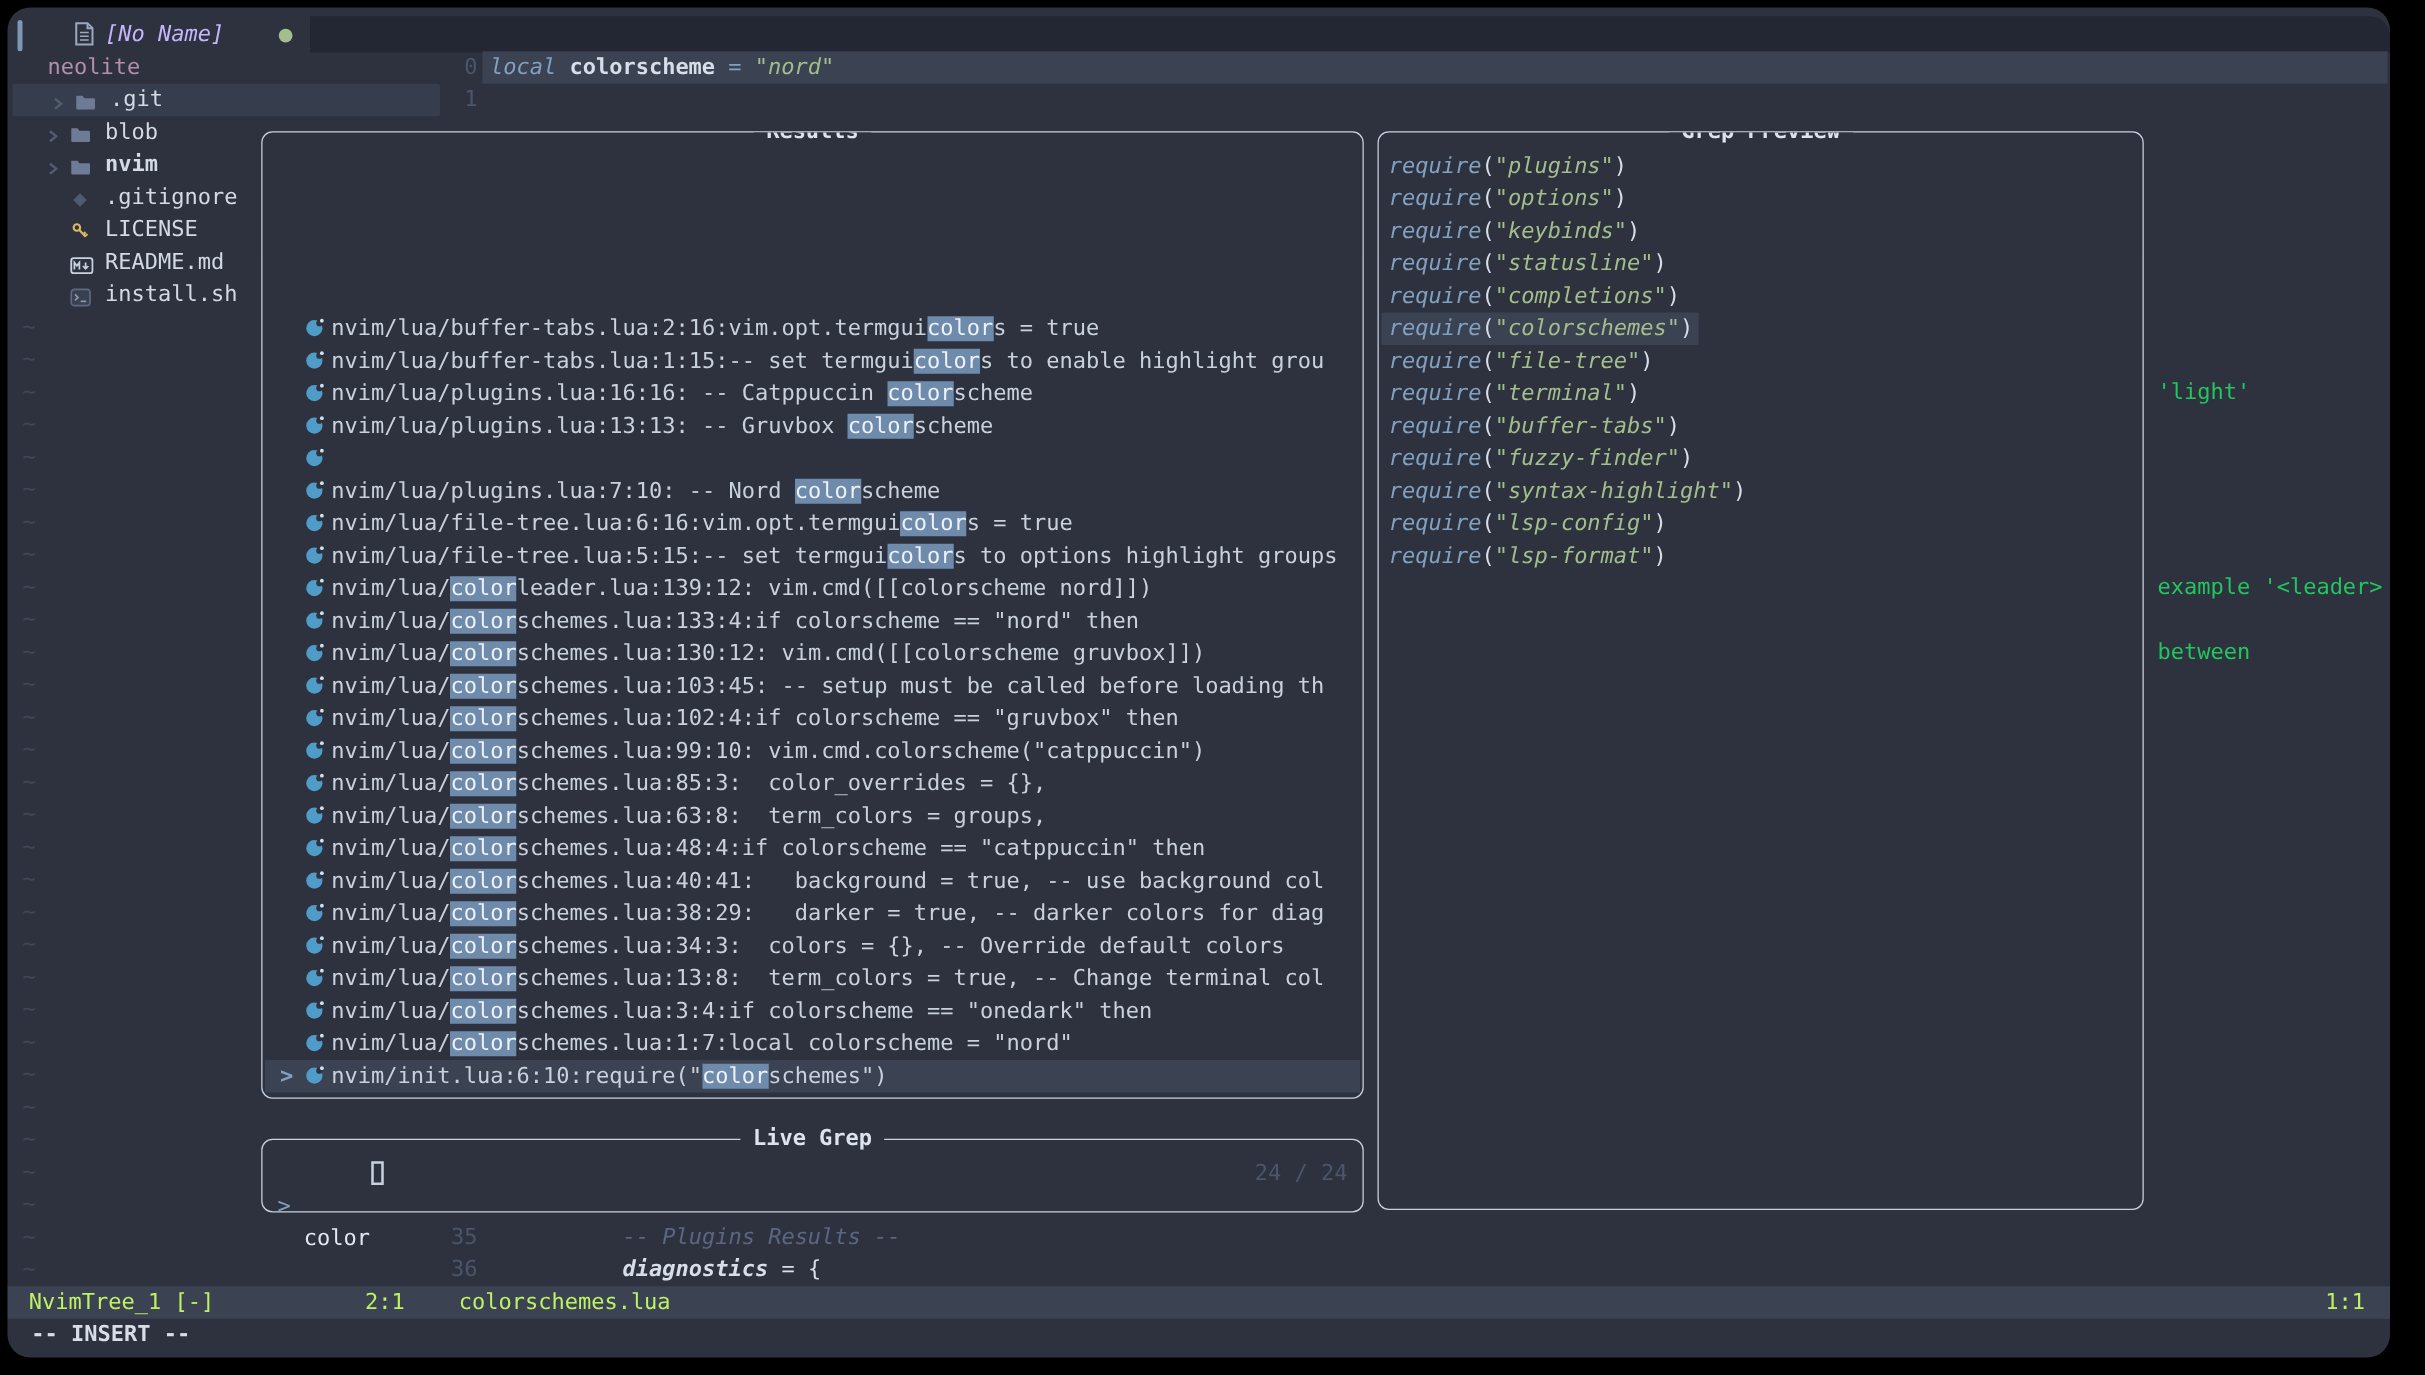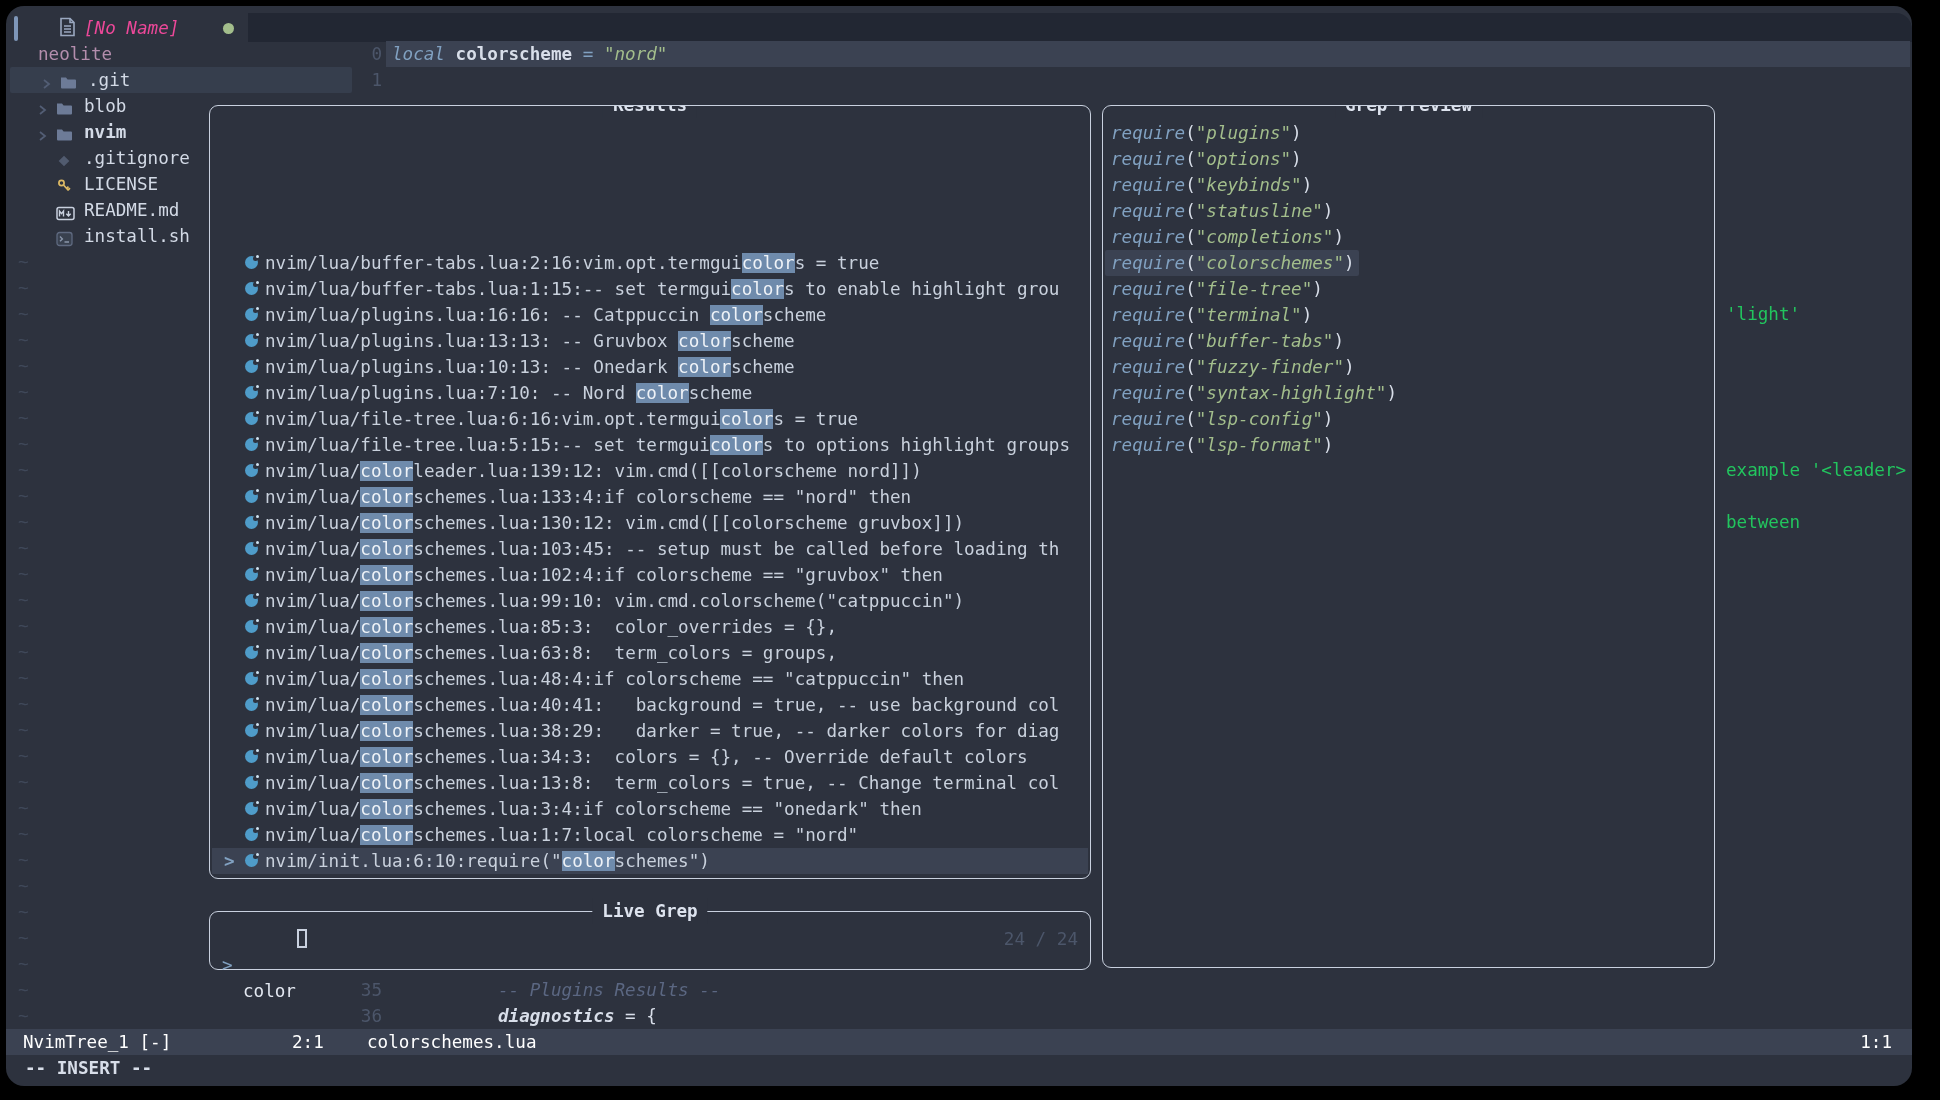--- a/index.html
+++ b/index.html
@@ -5,21 +5,21 @@
   html,body{margin:0;padding:0;background:#000;width:1940px;height:1100px;overflow:hidden;}
   *{box-sizing:border-box;}
   #win{
     position:absolute;left:6px;top:6px;width:1906px;height:1080px;
     background:#2d323e;border-radius:18px;overflow:hidden;
     font-family:"DejaVu Sans Mono",monospace;font-size:17.6px;line-height:26px;color:#d5dbe7;
   }
   
   #tabline-fill{position:absolute;left:242px;right:0;top:7px;height:29px;background:#222733;border-top-right-radius:16px;}
   #tab-indicator{position:absolute;left:8px;top:10px;width:4px;height:25px;background:#7e96b8;border-radius:2px;}
-  #tab-label{position:absolute;left:78px;top:9px;font-style:italic;color:#ec4899;white-space:pre;}
+  #tab-label{position:absolute;left:78px;top:9px;font-style:italic;color:#c4b5fd;white-space:pre;}
   #tab-modified-dot{position:absolute;left:217px;top:17px;width:11px;height:11px;border-radius:50%;background:#a3be8c;}
   #doc-icon{position:absolute;left:53px;top:11px;}
   
   #tree-root{position:absolute;left:32px;top:35px;color:#b48ead;white-space:pre;}
   .tree-row{position:absolute;left:0;width:350px;height:26px;line-height:26px;}
   .tree-row.selected{background:#363e4d;border-radius:2px;width:342px;left:4px;}
   .tree-chevron{position:absolute;top:5px;}
   .tree-icon{position:absolute;top:5px;}
   .tree-label{position:absolute;color:#d3dae6;white-space:pre;}
   .tilde{position:absolute;left:12px;color:#3f4859;height:26px;line-height:26px;}
@@ -52,21 +52,21 @@
   #prompt-row{position:absolute;left:0;top:14px;height:26px;line-height:26px;white-space:pre;}
   #prompt-prefix{position:absolute;left:12px;color:#81a1c1;}
   #prompt-query{position:absolute;left:33px;color:#e2e7f0;}
   #prompt-cursor{position:absolute;left:87px;top:3px;width:10px;height:19px;border:2px solid #c9d1df;}
   #prompt-counter{position:absolute;right:12px;top:14px;height:26px;line-height:26px;color:#4c566a;white-space:pre;}
   #preview-panel{left:1096px;top:99px;width:613px;height:863px;overflow:hidden;}
   .prev-row{position:absolute;left:2px;height:26px;line-height:26px;white-space:pre;}
   .prev-row .inner{position:absolute;left:6px;}
   .prev-row.selected{background:#3b4252;width:254px;border-radius:2px;}
   
-  #statusline{position:absolute;left:0;right:0;top:1023px;height:26px;background:#3b4252;color:#ffffff;}
+  #statusline{position:absolute;left:0;right:0;top:1023px;height:26px;background:#3b4252;color:#bef264;}
   #sl-name{position:absolute;left:17px;white-space:pre;}
   #sl-treepos{position:absolute;left:286px;white-space:pre;}
   #sl-file{position:absolute;left:361px;white-space:pre;}
   #sl-mainpos{position:absolute;right:20px;white-space:pre;}
   #mode-indicator{position:absolute;left:19px;top:1049px;height:26px;line-height:26px;color:#d8dee9;font-weight:bold;white-space:pre;}
 </style>
 </head>
 <body>
 
 <div id="win">
@@ -187,21 +187,21 @@
   <div class="fragment" style="left:1720px;top:451px">example '&lt;leader&gt;</div>
   <div class="fragment" style="left:1720px;top:503px">between</div>
 
   <div class="panel" id="results-panel">
     <span class="panel-title">Results</span>
     <div id="results-rows">
         <div class="res-row" style="top: 144px;"><span class="lua-icon"></span><span class="res-text"><span>nvim/lua/buffer-tabs.lua:2:16:vim.opt.termgui</span><span class="match">color</span><span>s = true</span></span></div>
         <div class="res-row" style="top: 170px;"><span class="lua-icon"></span><span class="res-text"><span>nvim/lua/buffer-tabs.lua:1:15:-- set termgui</span><span class="match">color</span><span>s to enable highlight grou</span></span></div>
         <div class="res-row" style="top: 196px;"><span class="lua-icon"></span><span class="res-text"><span>nvim/lua/plugins.lua:16:16: -- Catppuccin </span><span class="match">color</span><span>scheme</span></span></div>
         <div class="res-row" style="top: 222px;"><span class="lua-icon"></span><span class="res-text"><span>nvim/lua/plugins.lua:13:13: -- Gruvbox </span><span class="match">color</span><span>scheme</span></span></div>
-        <div class="res-row" style="top: 248px;"><span class="lua-icon"></span><span class="res-text"><span>nvim/lua/plugins.lua:10:13: -- Onedark </span><span class="match">color</span><span>scheme</span></span></div>
+        <div class="res-row" style="top: 248px;"><span class="lua-icon"></span></div>
         <div class="res-row" style="top: 274px;"><span class="lua-icon"></span><span class="res-text"><span>nvim/lua/plugins.lua:7:10: -- Nord </span><span class="match">color</span><span>scheme</span></span></div>
         <div class="res-row" style="top: 300px;"><span class="lua-icon"></span><span class="res-text"><span>nvim/lua/file-tree.lua:6:16:vim.opt.termgui</span><span class="match">color</span><span>s = true</span></span></div>
         <div class="res-row" style="top: 326px;"><span class="lua-icon"></span><span class="res-text"><span>nvim/lua/file-tree.lua:5:15:-- set termgui</span><span class="match">color</span><span>s to options highlight groups</span></span></div>
         <div class="res-row" style="top: 352px;"><span class="lua-icon"></span><span class="res-text"><span>nvim/lua/</span><span class="match">color</span><span>leader.lua:139:12: vim.cmd([[colorscheme nord]])</span></span></div>
         <div class="res-row" style="top: 378px;"><span class="lua-icon"></span><span class="res-text"><span>nvim/lua/</span><span class="match">color</span><span>schemes.lua:133:4:if colorscheme == "nord" then</span></span></div>
         <div class="res-row" style="top: 404px;"><span class="lua-icon"></span><span class="res-text"><span>nvim/lua/</span><span class="match">color</span><span>schemes.lua:130:12: vim.cmd([[colorscheme gruvbox]])</span></span></div>
         <div class="res-row" style="top: 430px;"><span class="lua-icon"></span><span class="res-text"><span>nvim/lua/</span><span class="match">color</span><span>schemes.lua:103:45: -- setup must be called before loading th</span></span></div>
         <div class="res-row" style="top: 456px;"><span class="lua-icon"></span><span class="res-text"><span>nvim/lua/</span><span class="match">color</span><span>schemes.lua:102:4:if colorscheme == "gruvbox" then</span></span></div>
         <div class="res-row" style="top: 482px;"><span class="lua-icon"></span><span class="res-text"><span>nvim/lua/</span><span class="match">color</span><span>schemes.lua:99:10: vim.cmd.colorscheme("catppuccin")</span></span></div>
         <div class="res-row" style="top: 508px;"><span class="lua-icon"></span><span class="res-text"><span>nvim/lua/</span><span class="match">color</span><span>schemes.lua:85:3:  color_overrides = {},</span></span></div>

